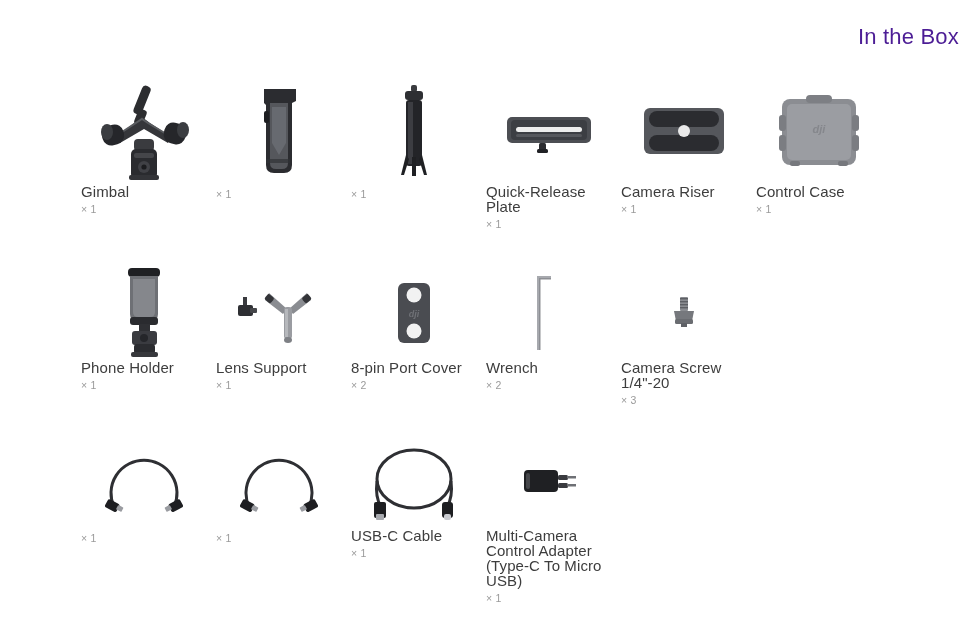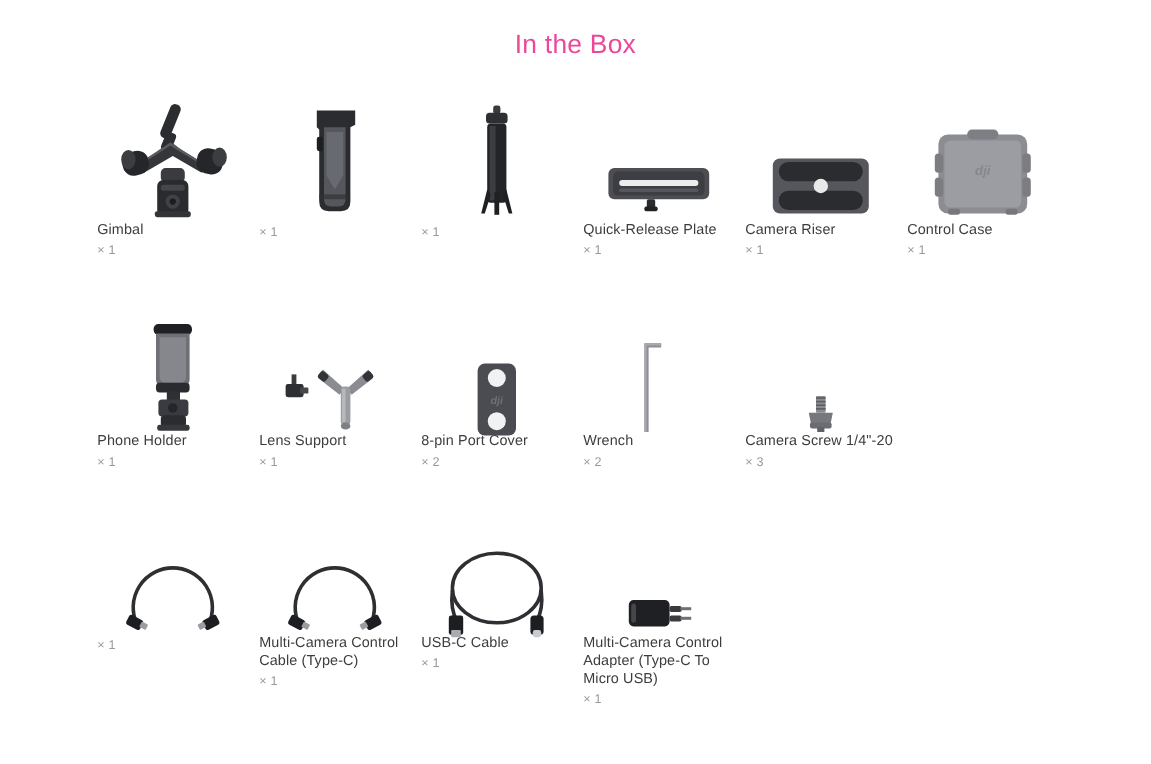--- a/index.html
+++ b/index.html
@@ -15,24 +15,24 @@
     overflow: hidden;
     position: relative;
   }
   .page {
     width: 959px;
     height: 637px;
     position: relative;
     background: #ffffff;
   }
   .section-title {
-    text-align: center;
+    text-align: right;
     font-size: 22px;
     font-weight: 400;
-    color: #ec4899;
+    color: #4c1d95;
     letter-spacing: 0.2px;
     padding-top: 24px;
     margin: 0;
   }
   .grid {
     position: absolute;
     left: 81px;
     top: 78px;
     width: 810px;
   }
@@ -54,25 +54,25 @@
     width: 125px;
     position: relative;
   }
   .thumb svg { display: block; }
   .thumb-inner {
     position: absolute;
     left: 0; top: 0;
     width: 125px;
     height: 106px;
     display: flex;
-    align-items: flex-end;
+    align-items: center;
     justify-content: center;
   }
   .item-name {
-    font-size: 12px;
+    font-size: 15px;
     line-height: 15px;
     color: #3d3d3d;
     font-weight: 400;
     width: 125px;
     letter-spacing: 0.1px;
   }
   .item-qty {
     font-size: 10.5px;
     line-height: 14px;
     color: #9a9a9a;
@@ -326,21 +326,20 @@
           <div class="thumb-inner">
             <svg width="100" height="80" viewBox="0 0 100 80">
               <path d="M20 66 A33 33 0 1 1 80 66" stroke="#2e2f33" stroke-width="3" fill="none"></path>
               <rect x="12" y="60" width="13" height="9" rx="2" transform="rotate(28 18 64)" fill="#1d1e21"></rect>
               <rect x="23" y="65" width="6" height="5" rx="1" transform="rotate(28 26 67)" fill="#9a9ca1"></rect>
               <rect x="75" y="60" width="13" height="9" rx="2" transform="rotate(-28 82 64)" fill="#1d1e21"></rect>
               <rect x="71" y="65" width="6" height="5" rx="1" transform="rotate(-28 74 67)" fill="#9a9ca1"></rect>
             </svg>
           </div>
         </div>
-        <div class="item-name">Multi-Camera Control Cable (Type-C)</div>
         <div class="item-qty">× 1</div>
       </div>
 
       <div class="cell">
         <div class="thumb">
           <div class="thumb-inner">
             <svg width="106" height="84" viewBox="0 0 106 84">
               <ellipse cx="53" cy="40" rx="37" ry="29" stroke="#2e2f33" stroke-width="3" fill="none"></ellipse>
               <path d="M16 42 Q14 58 20 68" stroke="#2e2f33" stroke-width="3" fill="none"></path>
               <path d="M90 42 Q92 58 86 68" stroke="#2e2f33" stroke-width="3" fill="none"></path>

